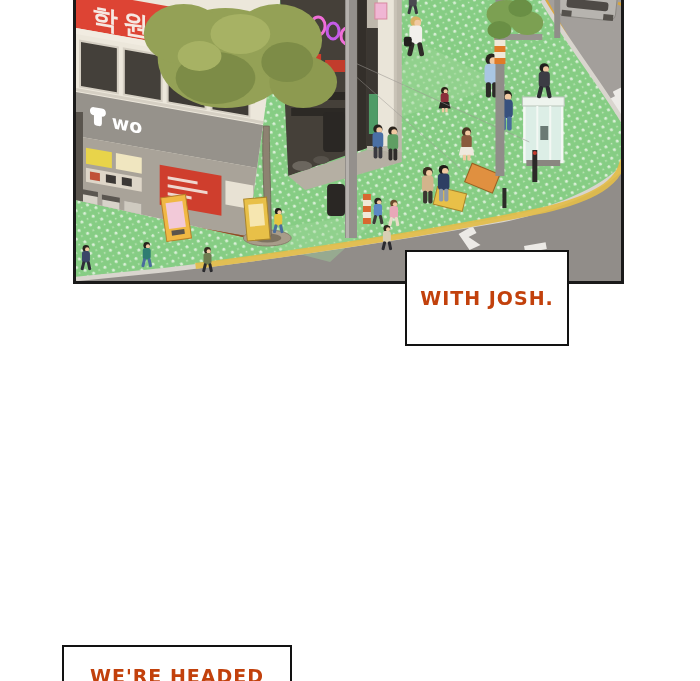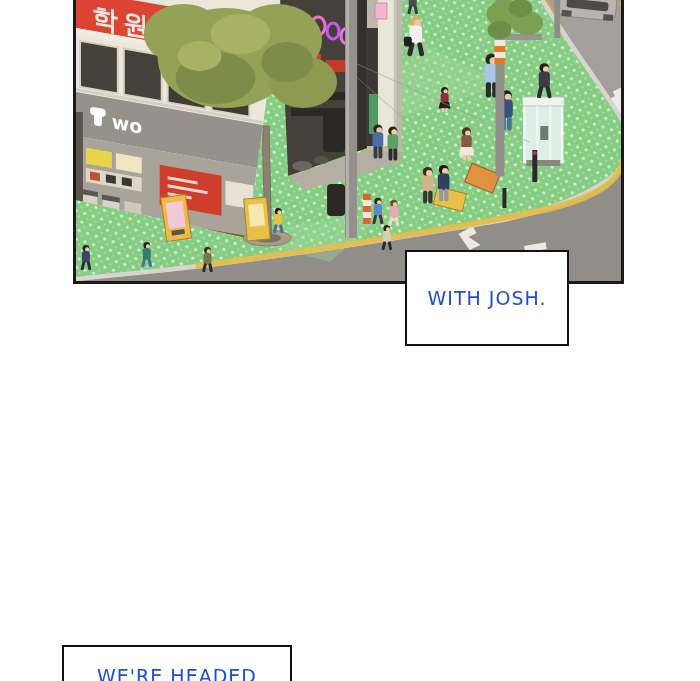--- a/index.html
+++ b/index.html
@@ -9,21 +9,21 @@
   }
   .panel{
     position:absolute;left:73px;top:0;width:551px;height:284px;
     border:3px solid #1a1a1a;border-top:none;box-sizing:border-box;
     background:#a39f9b;overflow:hidden;
   }
   .panel svg{display:block;width:100%;height:100%;}
   .speech{
     position:absolute;background:#ffffff;border:2px solid #121212;
     display:flex;align-items:center;justify-content:center;
-    font-weight:400;color:#1d4ed8;letter-spacing:1px;z-index:5;
+    font-weight:700;color:#c2410c;letter-spacing:1px;z-index:5;
     font-size:19px;line-height:1;white-space:nowrap;
   }
   .speech.b1{left:405px;top:250px;width:160px;height:92px;}
   .speech.b2{left:62px;top:645px;width:226px;height:58px;border-bottom:none;}
   .hd{fill:#f1c9a2;}
 </style>
 </head>
 <body>
 
 <div class="panel">

